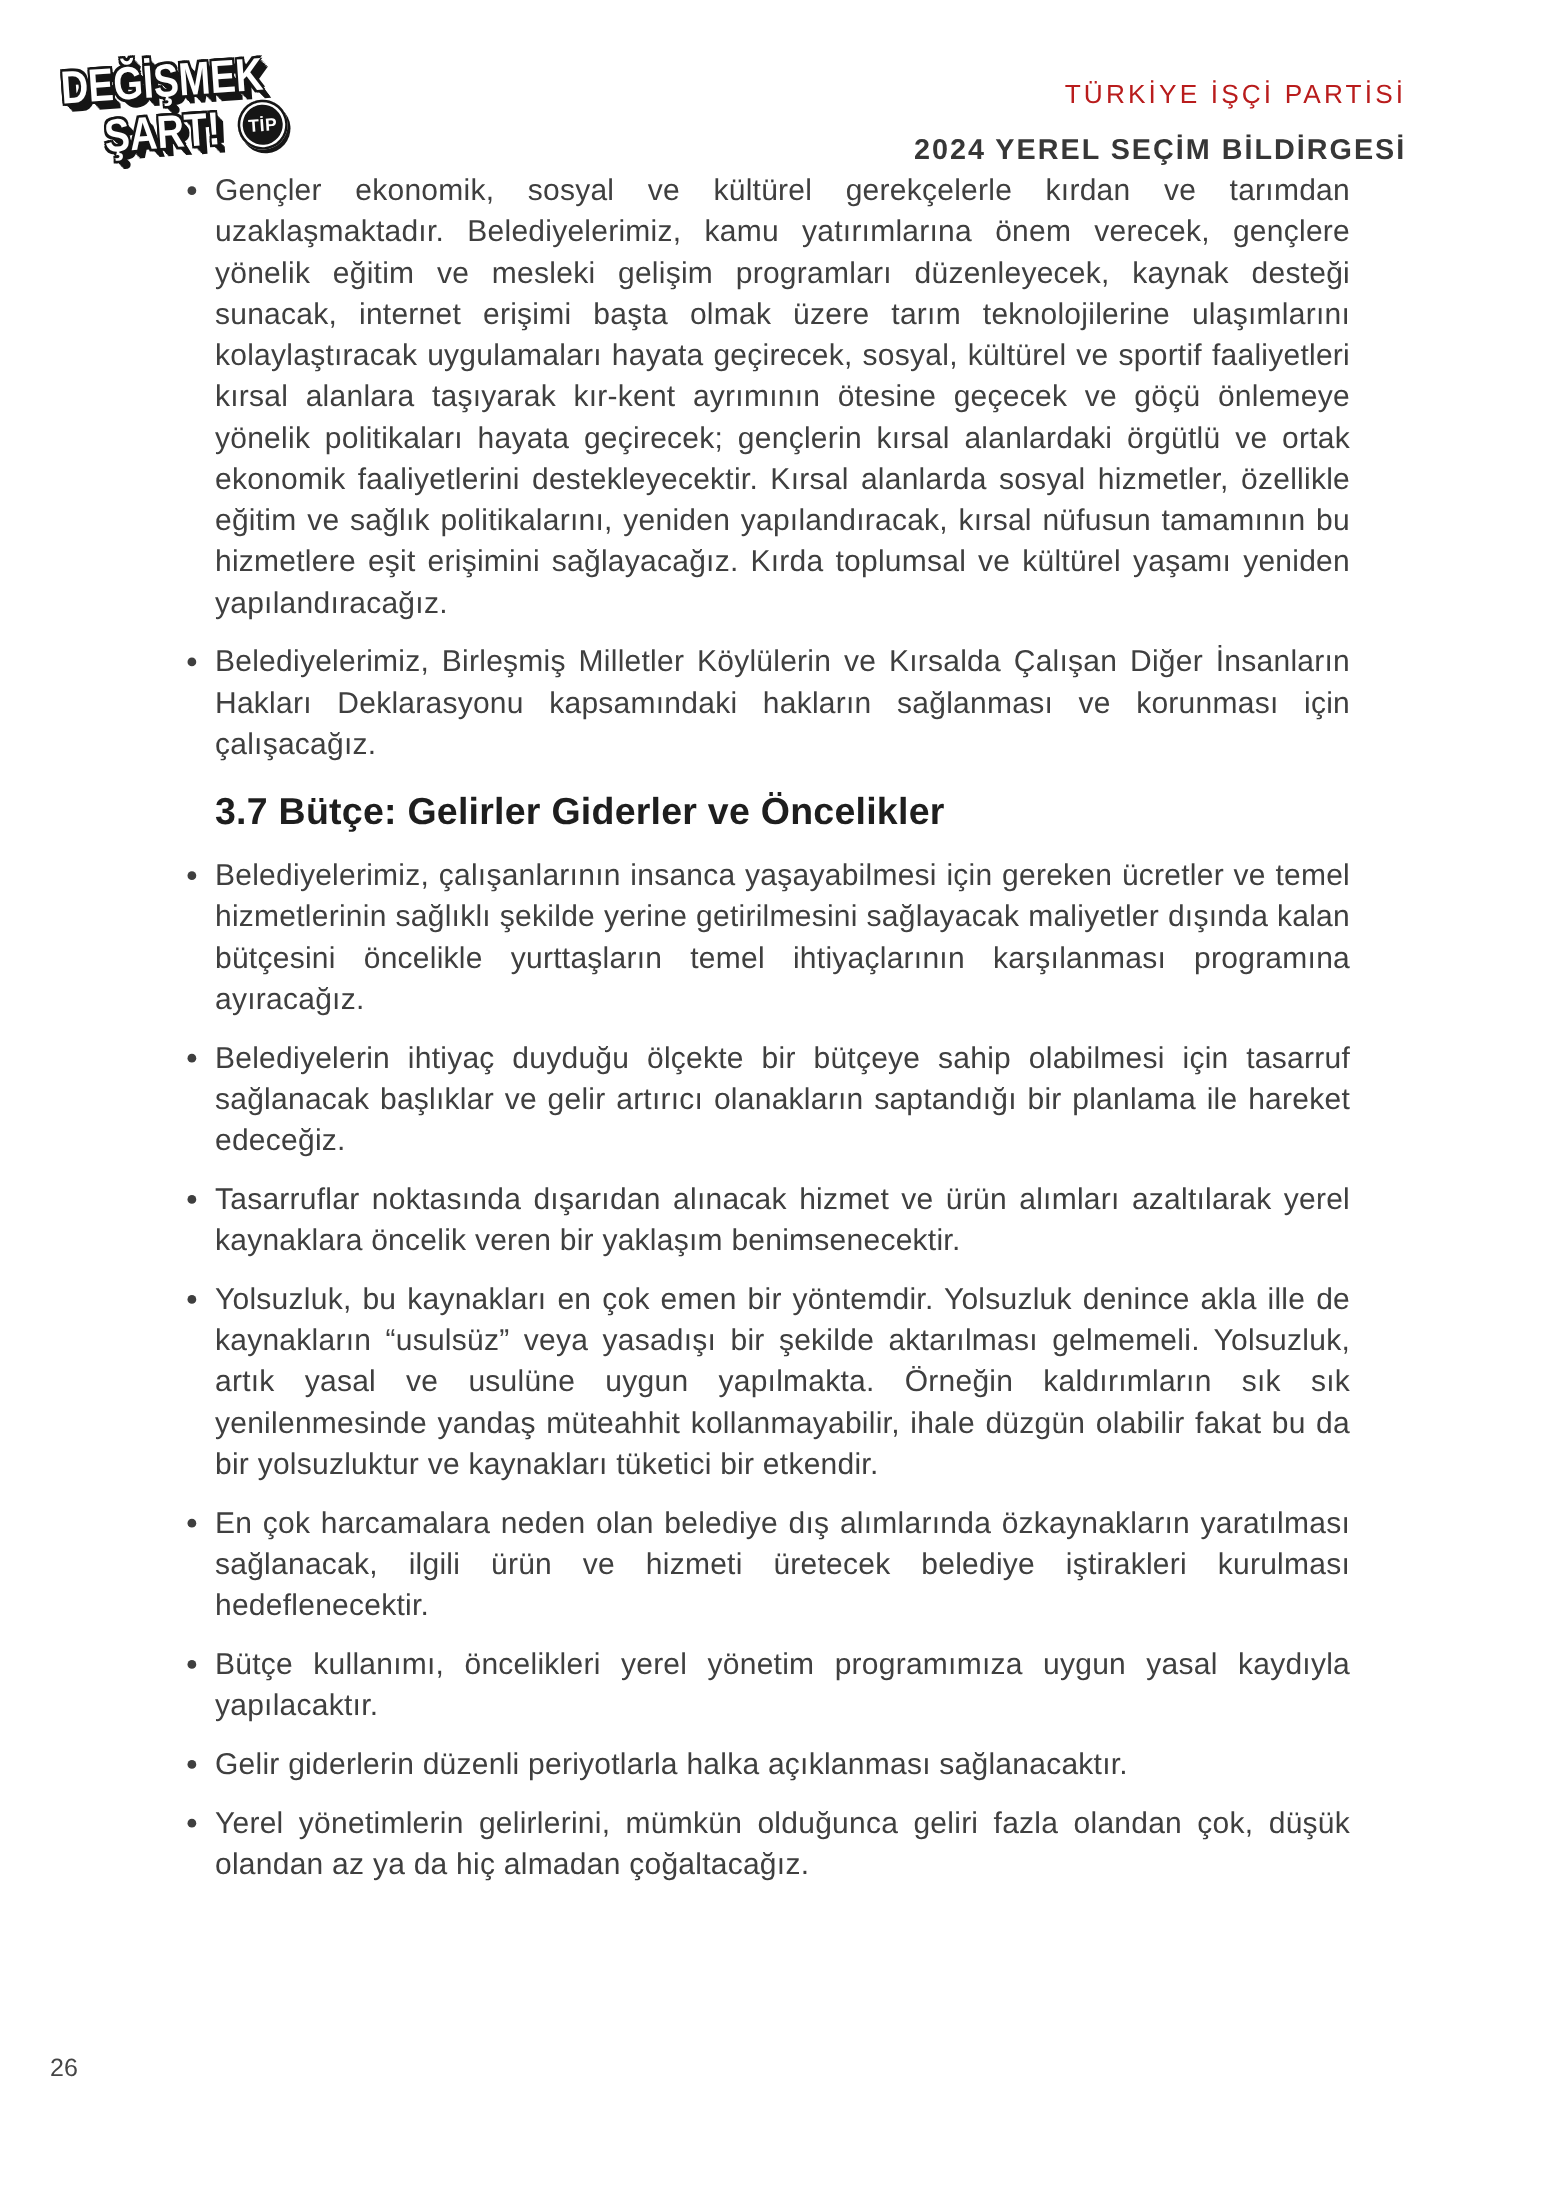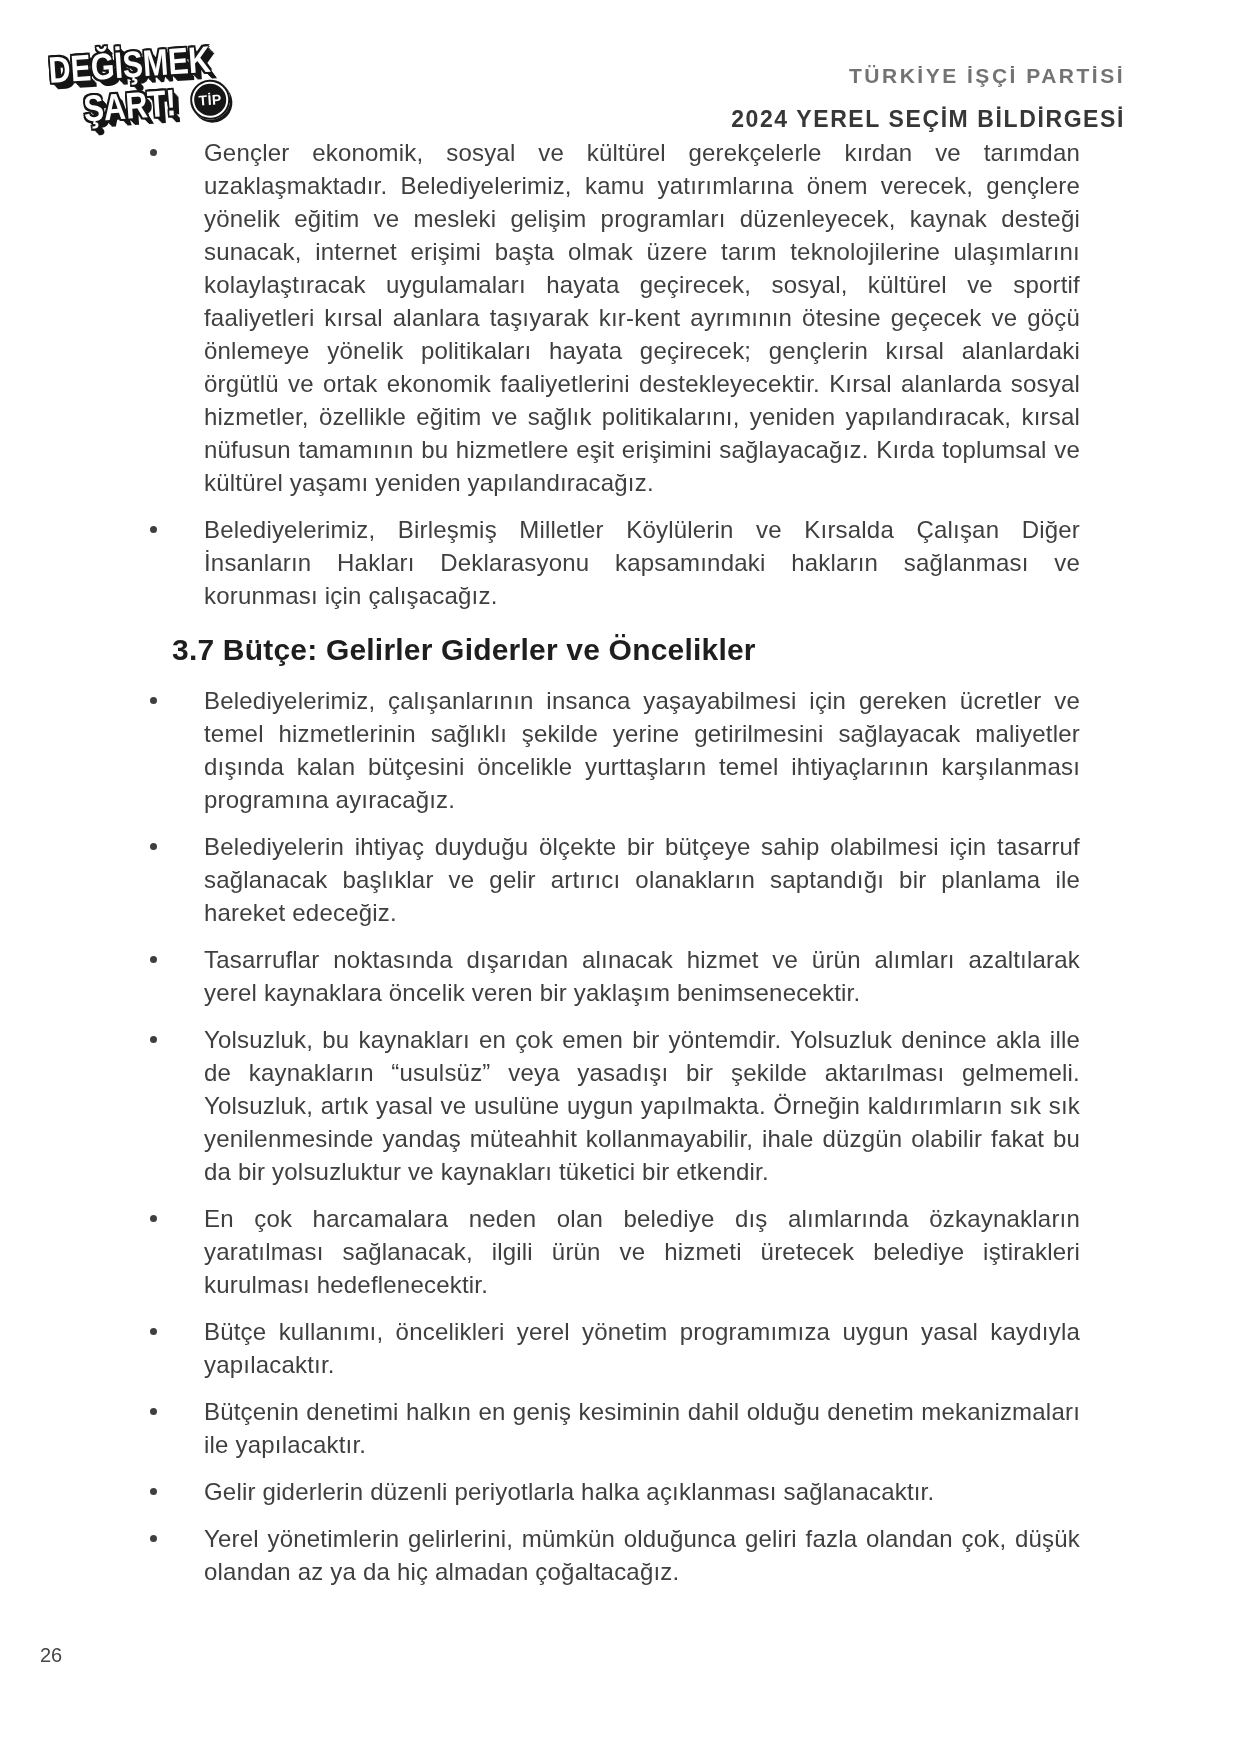--- a/index.html
+++ b/index.html
@@ -41,38 +41,38 @@
     box-shadow: inset 0 0 0 2px #161616, inset 0 0 0 4px #ffffff, 2px 3px 0 #161616;
   }
 
   
   .doc-header {
     position:absolute; top:64px; right:116px;
     text-align:right;
     line-height:1.15;
   }
   .doc-header .hl1 {
-    font-size:21px; font-weight:700;
+    font-size:21px; font-weight:400;
     letter-spacing:2.5px;
-    color:#737373;
+    color:#b91c1c;
   }
   .doc-header .hl2 {
     font-size:23px; font-weight:700;
     letter-spacing:1.6px;
     color:#373737;
     margin-top:18px;
   }
 
   
   .content {
     position:absolute; left:148px; top:136px; width:932px;
     color:#3f3f3f;
   }
   ul.bullets { list-style:none; margin:0; padding:0; }
-  ul.bullets li { display:flex; margin:0 0 14px 0;gap:32px; }
+  ul.bullets li { display:flex; margin:0 0 14px 0; }
   .dot {
     flex:0 0 24px;
     position:relative;
   }
   .dot::before {
     content:"";
     position:absolute; left:2px; top:13px;
     width:7px; height:7px; border-radius:50%;
     background:#3f3f3f;
   }
@@ -147,24 +147,20 @@
     <li>
       <span class="dot"></span>
       <p>En çok harcamalara neden olan belediye dış alımlarında özkaynakların yaratılması sağlanacak, ilgili ürün ve hizmeti üretecek belediye iştirakleri kurulması hedeflenecektir.</p>
     </li>
     <li>
       <span class="dot"></span>
       <p>Bütçe kullanımı, öncelikleri yerel yönetim programımıza uygun yasal kaydıyla yapılacaktır.</p>
     </li>
     <li>
       <span class="dot"></span>
-      <p>Bütçenin denetimi halkın en geniş kesiminin dahil olduğu denetim mekanizmaları ile yapılacaktır.</p>
-    </li>
-    <li>
-      <span class="dot"></span>
       <p>Gelir giderlerin düzenli periyotlarla halka açıklanması sağlanacaktır.</p>
     </li>
     <li>
       <span class="dot"></span>
       <p>Yerel yönetimlerin gelirlerini, mümkün olduğunca geliri fazla olandan çok, düşük olandan az ya da hiç almadan çoğaltacağız.</p>
     </li>
   </ul>
 </div>
 
 <div class="page-number">26</div>

